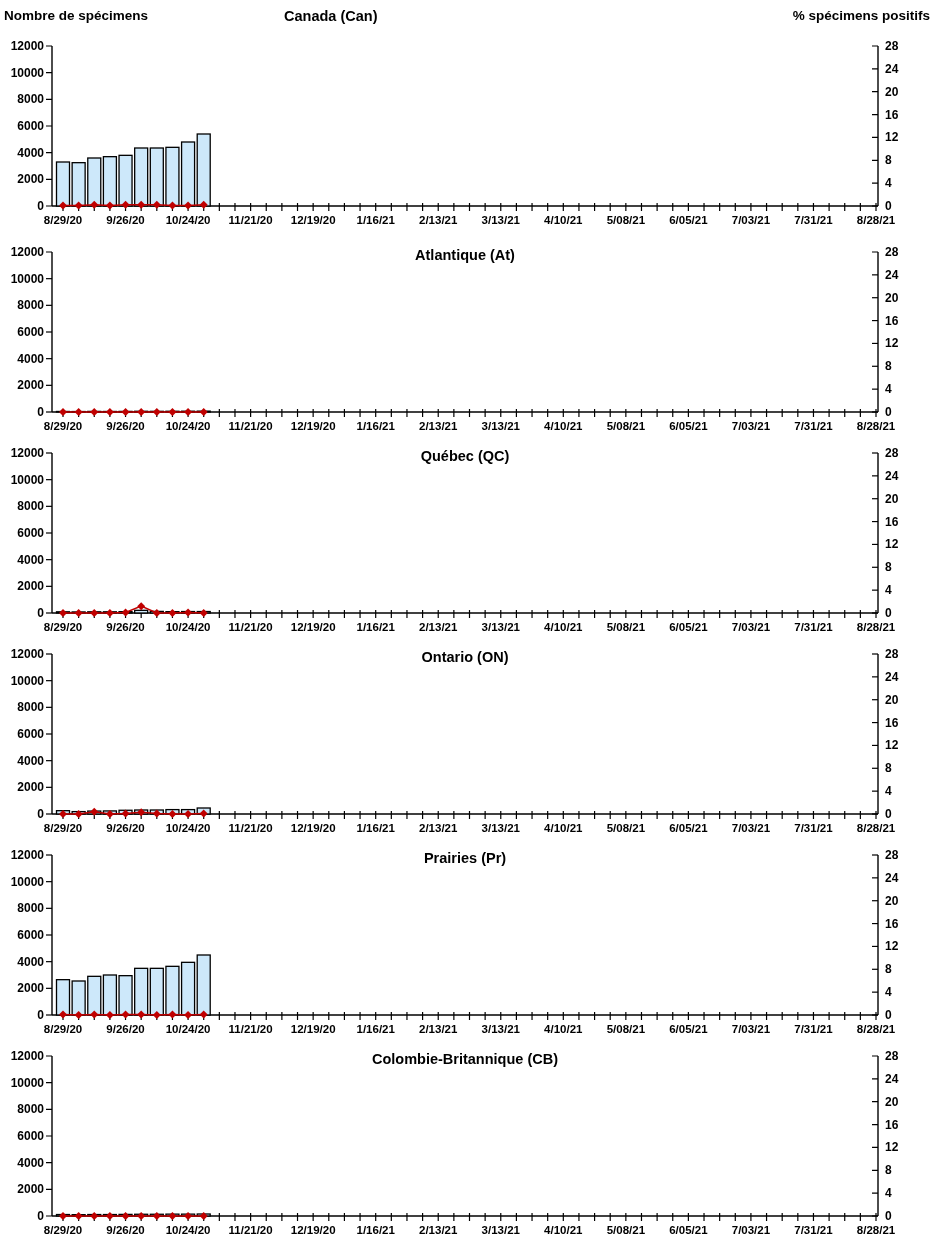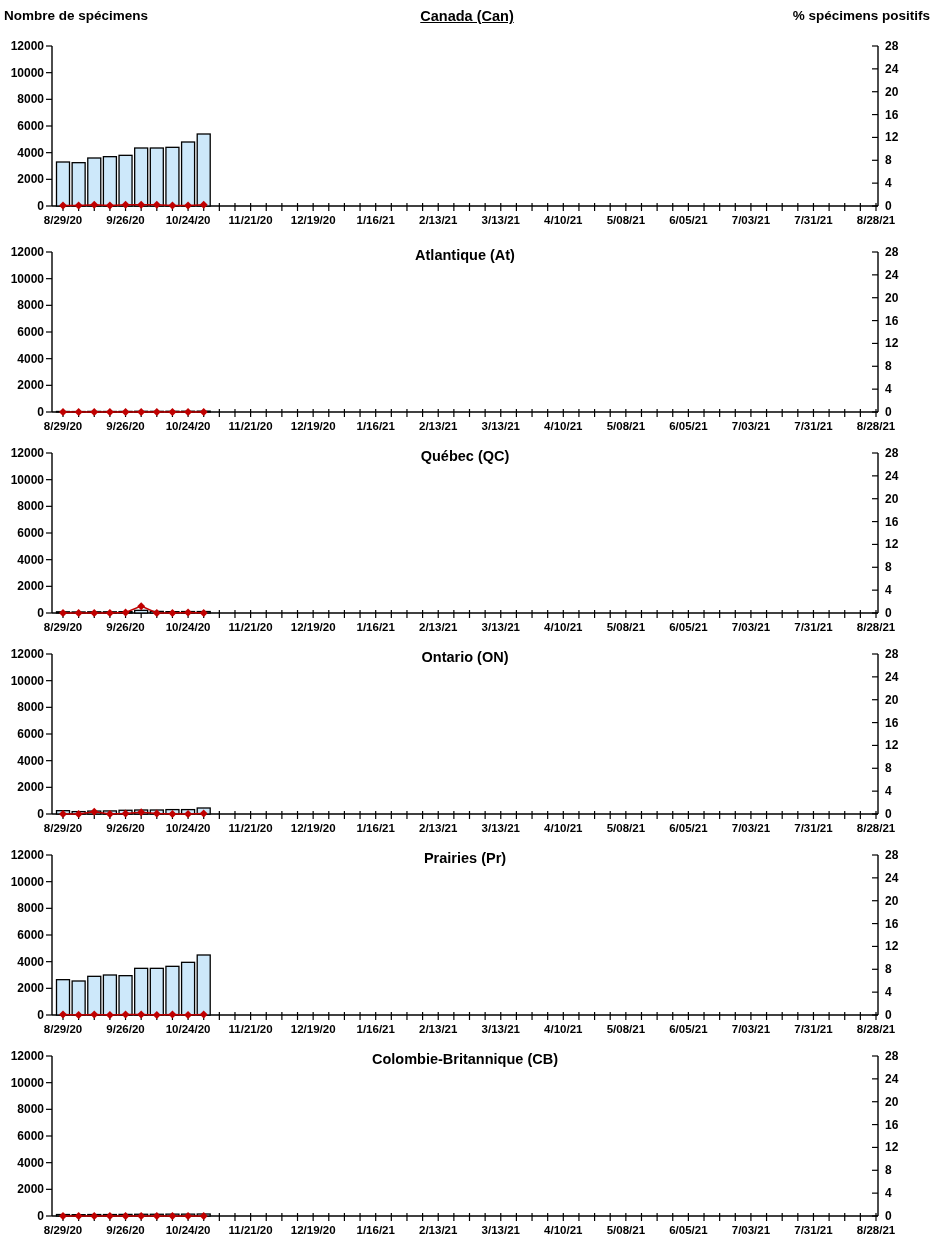--- a/index.html
+++ b/index.html
@@ -1,22 +1,22 @@
 <!DOCTYPE html>
 <html><head>
 <meta charset="utf-8">
 <style>
   html,body{margin:0;padding:0;background:#ffffff;}
   body{width:934px;height:1257px;font-family:"Liberation Sans",sans-serif;color:#000;}
-  .page{width:934px;height:1257px;overflow:hidden;background:#fff;}
+  .page{width:934px;height:1257px;overflow:hidden;background:#fff;border-radius:26px;}
   .chart-block{position:relative;}
   .chart-header{display:flex;justify-content:space-between;align-items:flex-start;
     height:24px;padding:8px 4px 0 4px;font-size:13.5px;font-weight:bold;}
   .chart-header .hdr-left{width:280px;text-align:left;}
-  .chart-header .hdr-title{flex:1;text-align:center;font-size:14.5px;text-decoration:underline;}
+  .chart-header .hdr-title{flex:1;font-size:14.5px;}
   .chart-header .hdr-right{width:280px;text-align:right;}
   svg text{font-family:"Liberation Sans",sans-serif;}
   .legend{display:flex;justify-content:center;align-items:center;gap:70px;height:40px;}
   .legend-item{display:flex;align-items:center;gap:5px;font-size:16px;}
 </style>
 </head>
 <body>
 
 <div class="page">
   <main>

